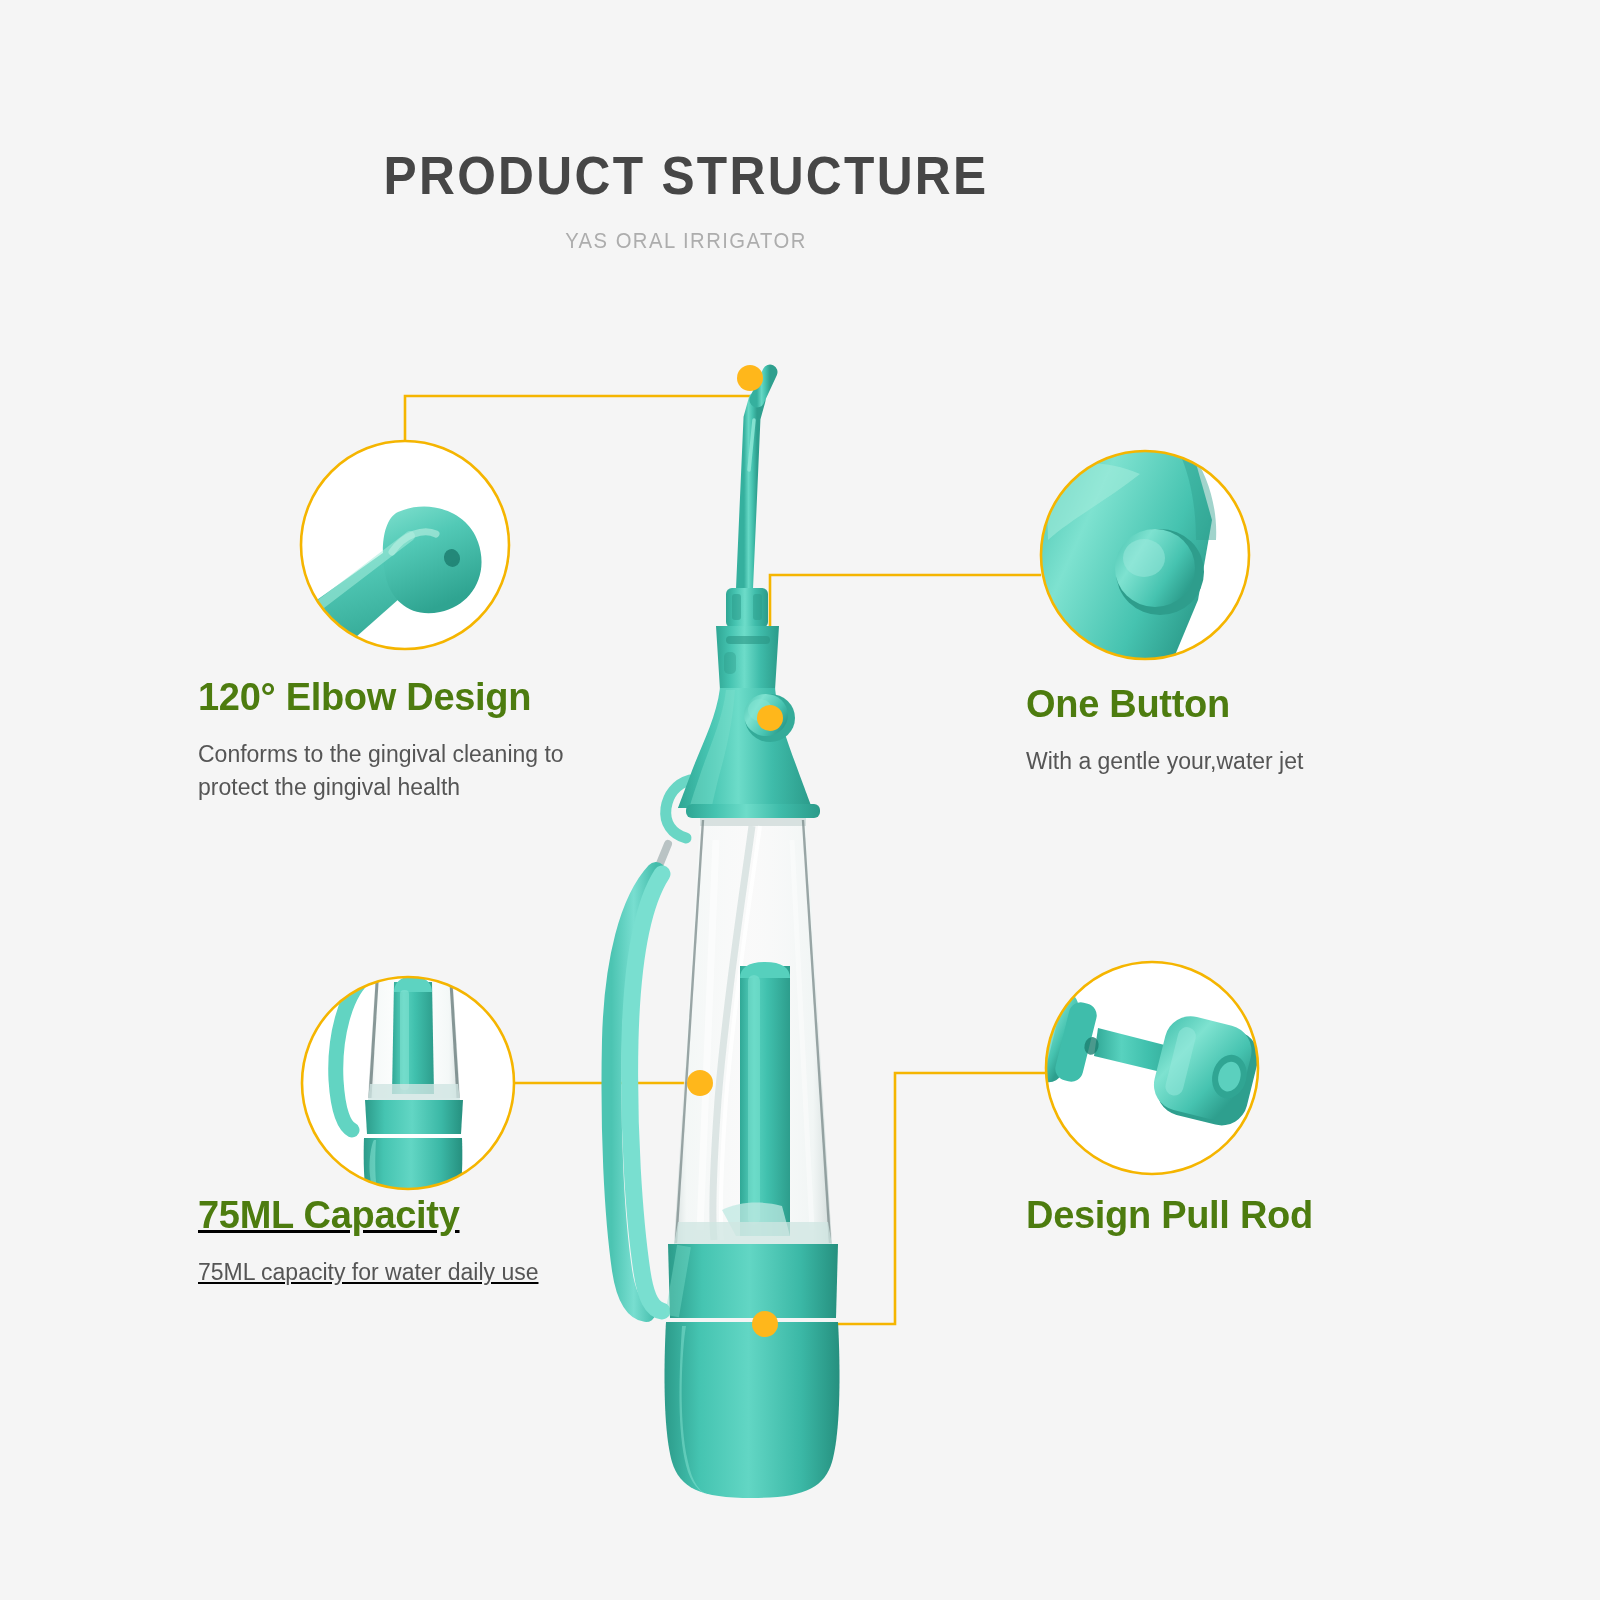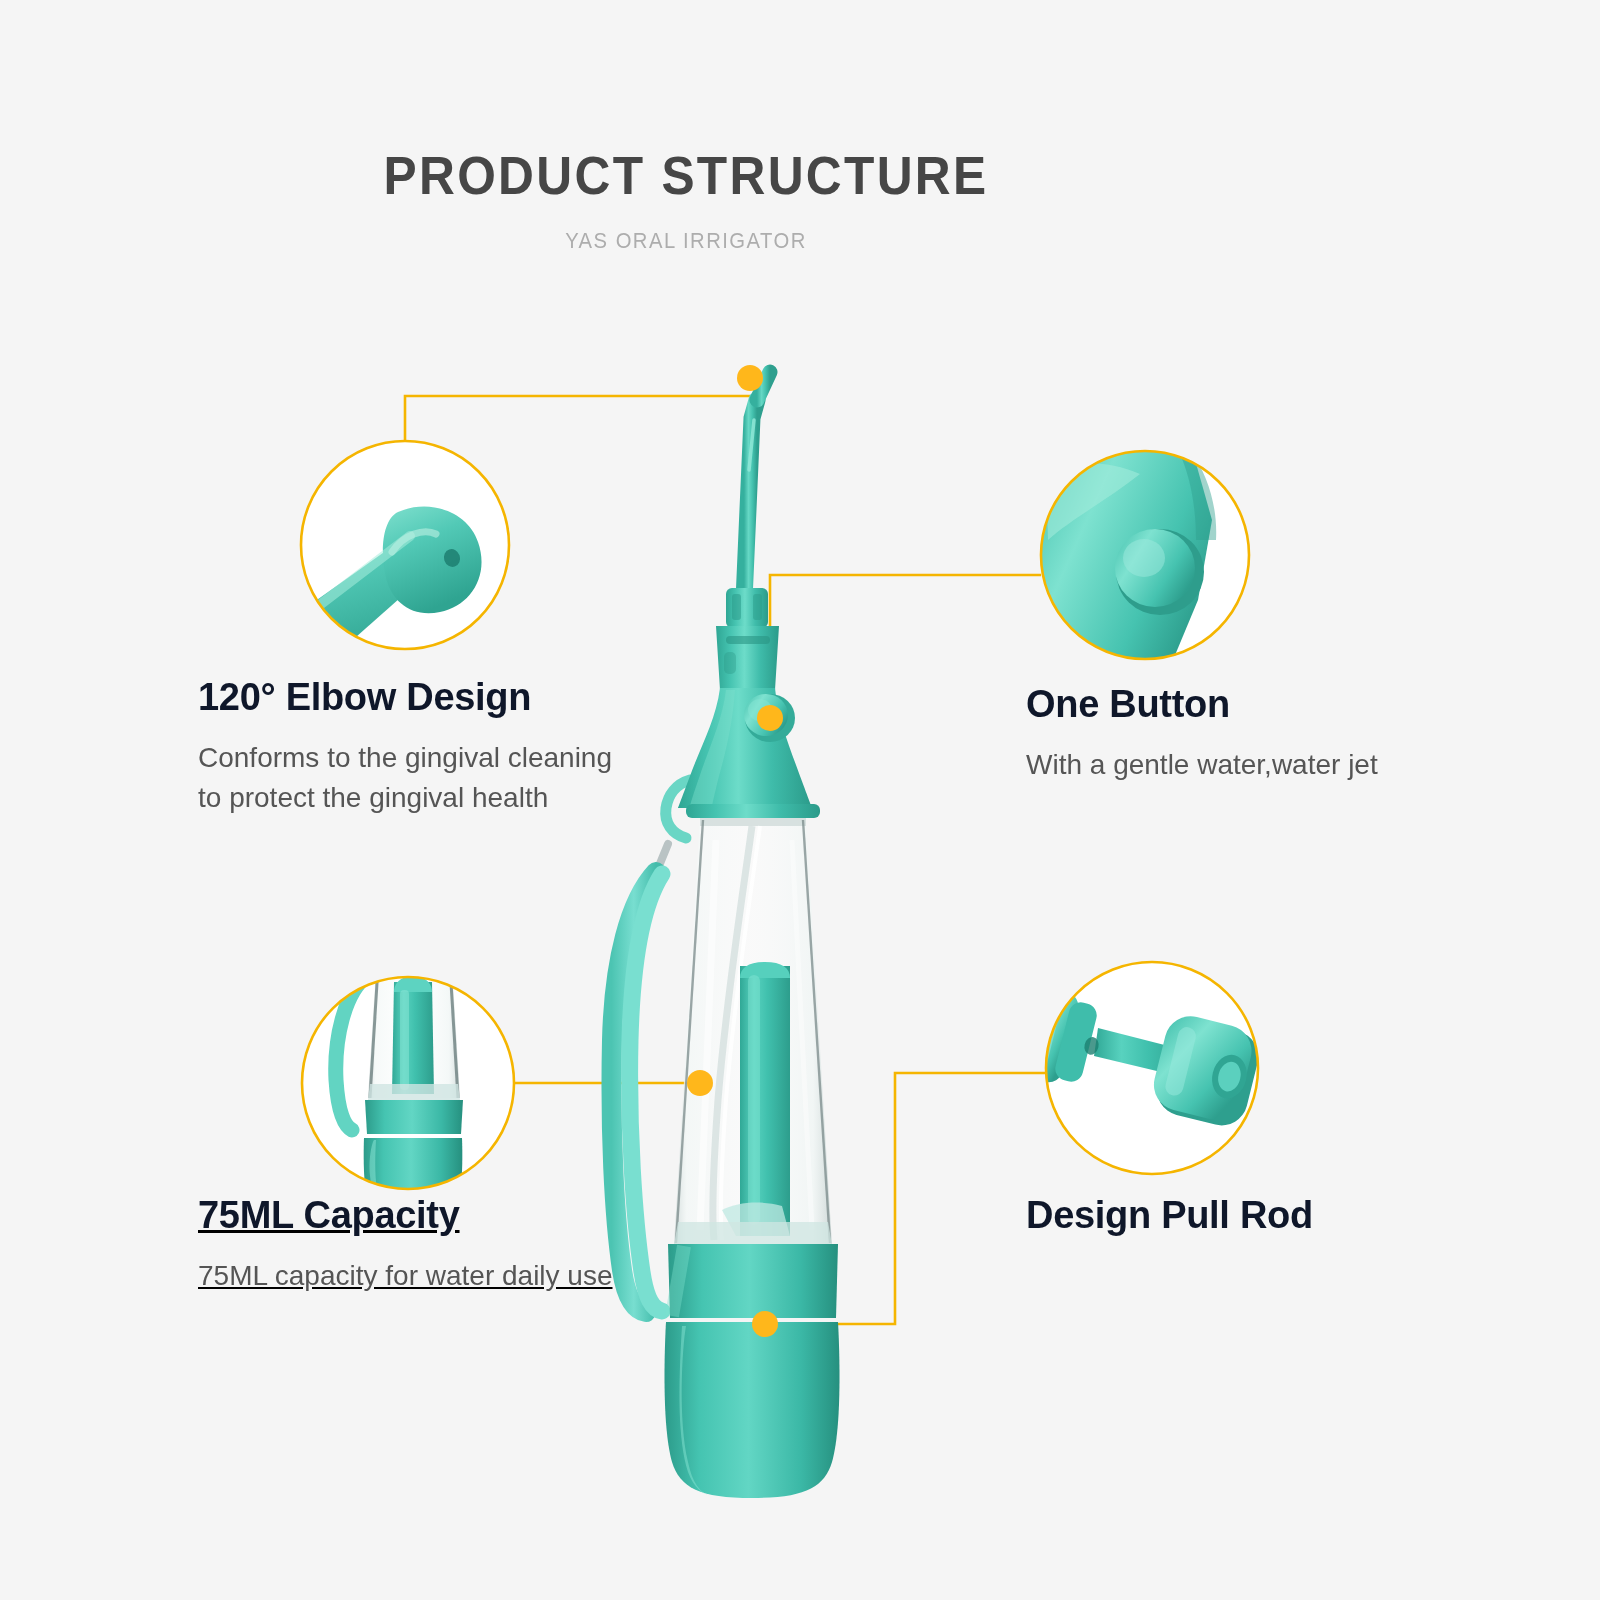--- a/index.html
+++ b/index.html
@@ -32,28 +32,28 @@
     letter-spacing:1.6px;
     color:#adadad;
     transform:scaleX(0.92);
   }
 
   
   .cap{ position:absolute; }
   .cap-title{
     font-size:38px;
     font-weight:bold;
-    color:#0f172a;
+    color:#4d7c0f;
     letter-spacing:-0.3px;
     line-height:1.05;
     white-space:nowrap;
   }
   .cap-desc{
     margin-top:20px;
-    font-size:28px;
+    font-size:23px;
     color:#555;
     line-height:1.42;
     max-width:420px;
   }
   #cap-elbow  { left:198px; top:678px; }
   #cap-button { left:1026px; top:685px; }
   #cap-cap    { left:198px; top:1196px;text-decoration:underline; }
   #cap-rod    { left:1026px; top:1196px; }
 
   
@@ -320,21 +320,21 @@
     </g>
   </svg>
 
   <div class="cap" id="cap-elbow">
     <div class="cap-title">120° Elbow Design</div>
     <div class="cap-desc">Conforms to the gingival cleaning to protect the gingival health</div>
   </div>
 
   <div class="cap" id="cap-button">
     <div class="cap-title">One Button</div>
-    <div class="cap-desc">With a gentle water,water jet</div>
+    <div class="cap-desc">With a gentle your,water jet</div>
   </div>
 
   <div class="cap" id="cap-cap">
     <div class="cap-title">75ML Capacity</div>
     <div class="cap-desc">75ML capacity for water daily use</div>
   </div>
 
   <div class="cap" id="cap-rod">
     <div class="cap-title">Design Pull Rod</div>
   </div>

